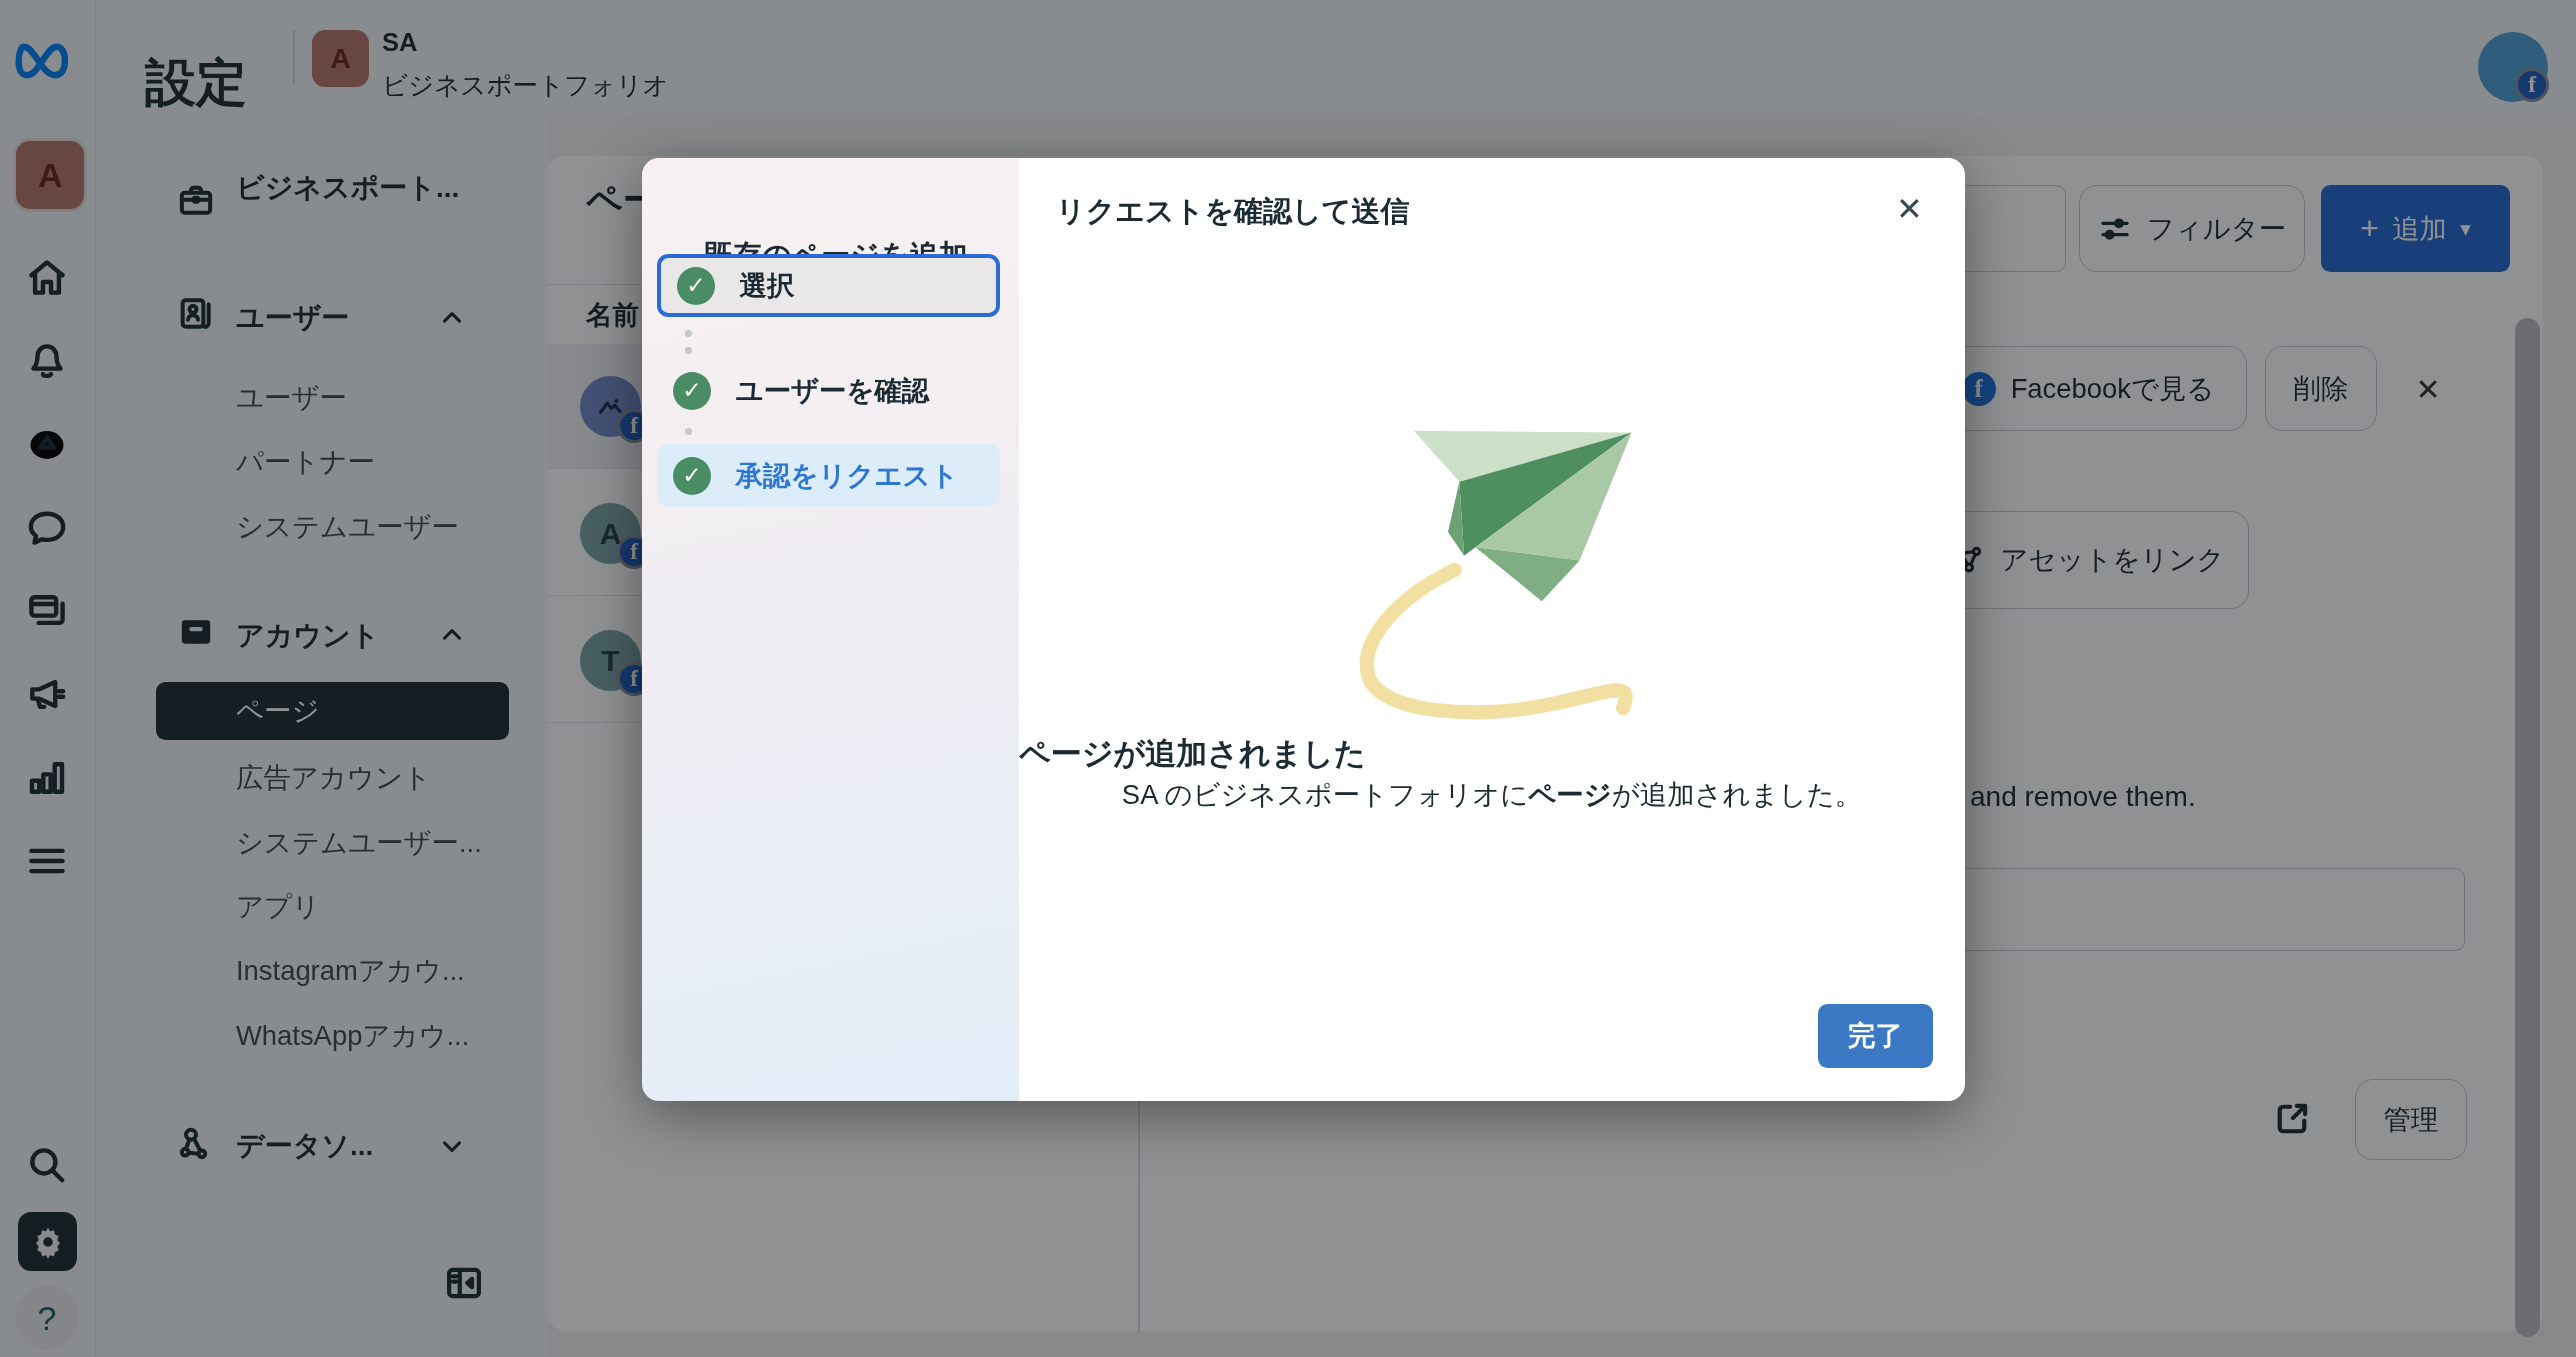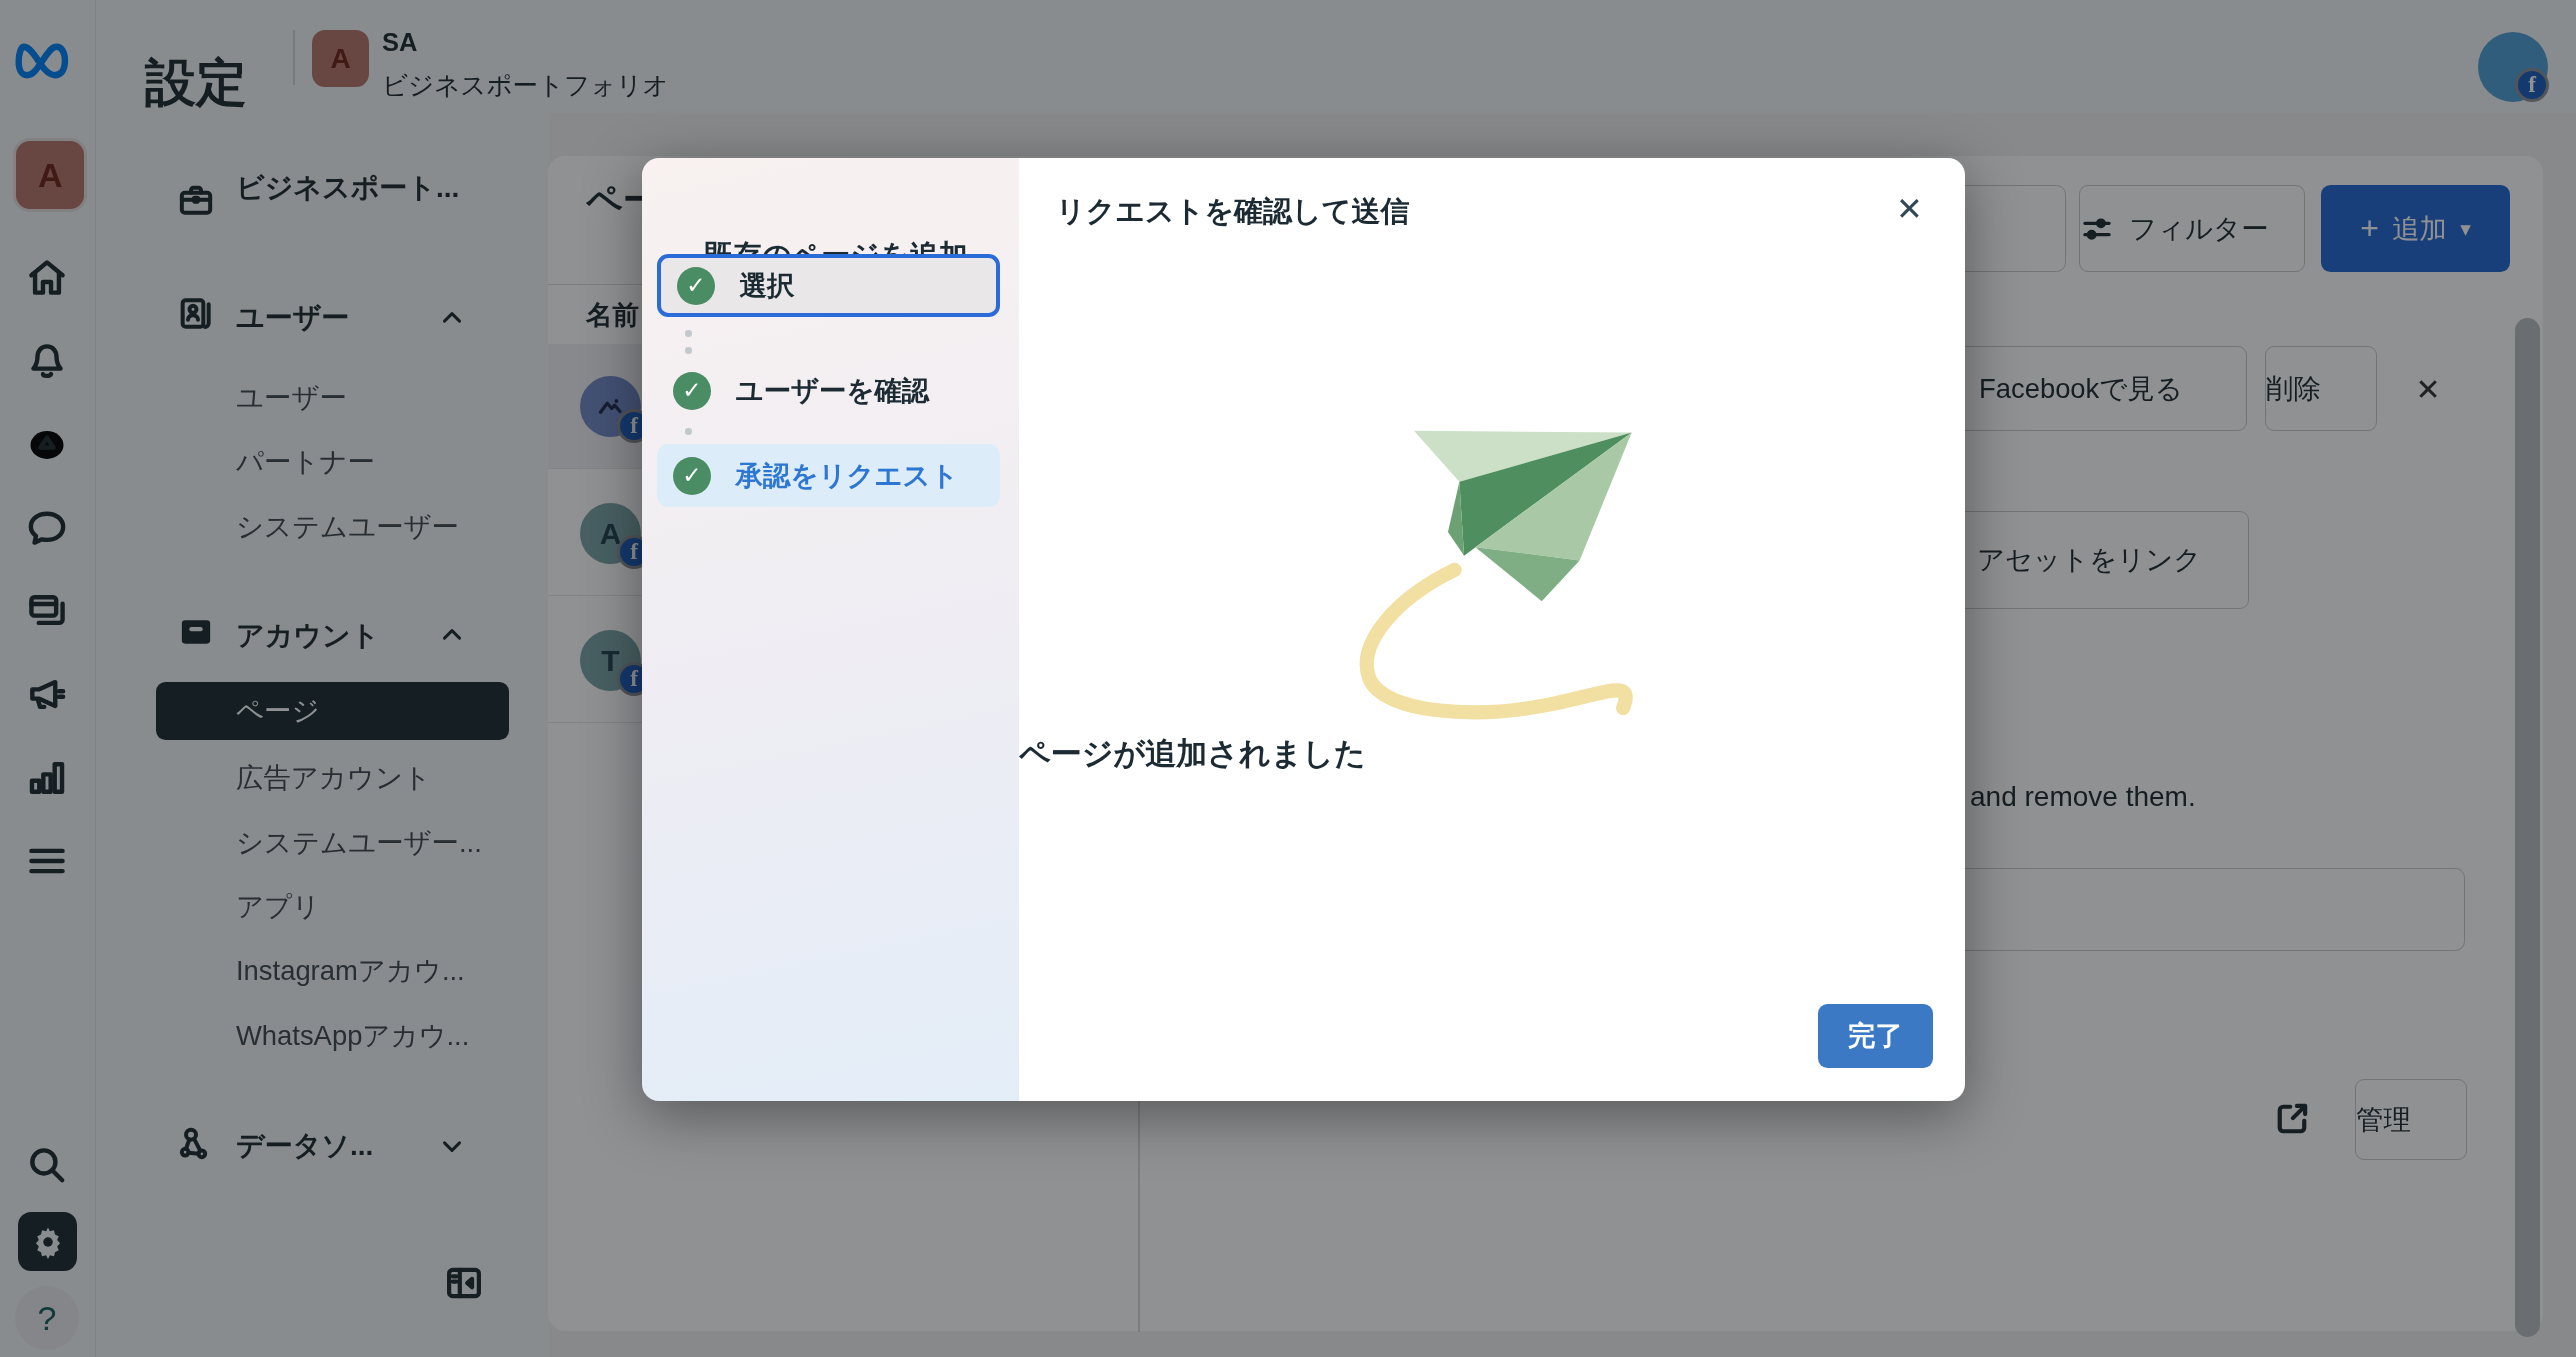--- a/index.html
+++ b/index.html
@@ -5,22 +5,22 @@
   html,body{margin:0;padding:0;background:#3a3c3e;}
   #stage{position:relative;width:2576px;height:1358px;overflow:hidden;
          font-family:"Liberation Sans","DejaVu Sans",sans-serif;color:#1c2b33;
          background:#eef0f3;}
   .abs{position:absolute;}
   .flex{display:flex;align-items:center;}
   .ic{display:flex;align-items:center;justify-content:center;}
   svg{display:block;}
   .stroke-ic path,.stroke-ic circle,.stroke-ic line,.stroke-ic rect,.stroke-ic polyline{
      fill:none;stroke:#1c2b33;stroke-width:2.4;stroke-linecap:round;stroke-linejoin:round;}
-  .btn{border:1.9px solid #c6cacf;border-radius:9px;background:transparent;
-       display:flex;align-items:center;justify-content:flex-start;gap:15px;
+  .btn{border:1.9px solid #c6cacf;border-radius:18px;background:transparent;
+       display:flex;align-items:center;justify-content:center;gap:15px;
        color:#1c2b33;font-size:27.4px;box-sizing:border-box;}
   .navlabel{font-size:28px;font-weight:700;color:#1c2b33;white-space:nowrap;}
   .subitem{font-size:27.4px;color:#3e4b54;white-space:nowrap;}
   .dot{position:absolute;width:6.6px;height:6.6px;border-radius:50%;background:#c3c8cd;}
   .check-circle{width:38px;height:38px;border-radius:50%;background:#4a8c63;
        display:flex;align-items:center;justify-content:center;color:#fff;
        font-size:23px;font-weight:700;flex:0 0 38px;}
   .fbbadge{position:absolute;border-radius:50%;background:#1b5dbe;border:3.8px solid #8a9096;
        color:#fff;font-weight:700;display:flex;align-items:center;justify-content:center;
        font-family:"Liberation Serif","DejaVu Serif",serif;}
@@ -335,20 +335,23 @@
           <path d="M120,172 C58,202 16,250 30,287 C45,323 142,331 226,313 C286,300 309,288 298,318" fill="none" stroke="#f2dfa2" stroke-width="15" stroke-linecap="round"></path>
           <polygon points="77,25 307,27 125,79" fill="#cbe0c6"></polygon>
           <polygon points="125,79 307,27 142,148 130,157" fill="#4f8f5f"></polygon>
           <polygon points="307,27 252,162 142,148" fill="#a9c8a5"></polygon>
           <polygon points="142,148 252,162 212,205" fill="#7fae85"></polygon>
           <polygon points="125,79 130,157 113,132" fill="#6ba173"></polygon>
         </svg>
       </div>
 
       <div class="abs" style="left:0;top:575px;width:946px;text-align:left;font-size:31px;font-weight:700;color:#1c2b33;">ページが追加されました</div>
+      <div class="abs" style="left:0;top:619px;width:946px;text-align:center;font-size:27.4px;color:#1c2b33;">
+        <span>SA のビジネスポートフォリオに</span><span style="font-weight:700;">ページ</span><span>が追加されました。</span>
+      </div>
 
       <div class="abs ic" style="left:799px;top:846px;width:115px;height:64px;border-radius:9.5px;background:#3b79c4;
                   color:#fff;font-size:27.4px;font-weight:700;cursor:pointer;">
         <span>完了</span>
       </div>
     </div>
   </div>
 
 </div>
 

